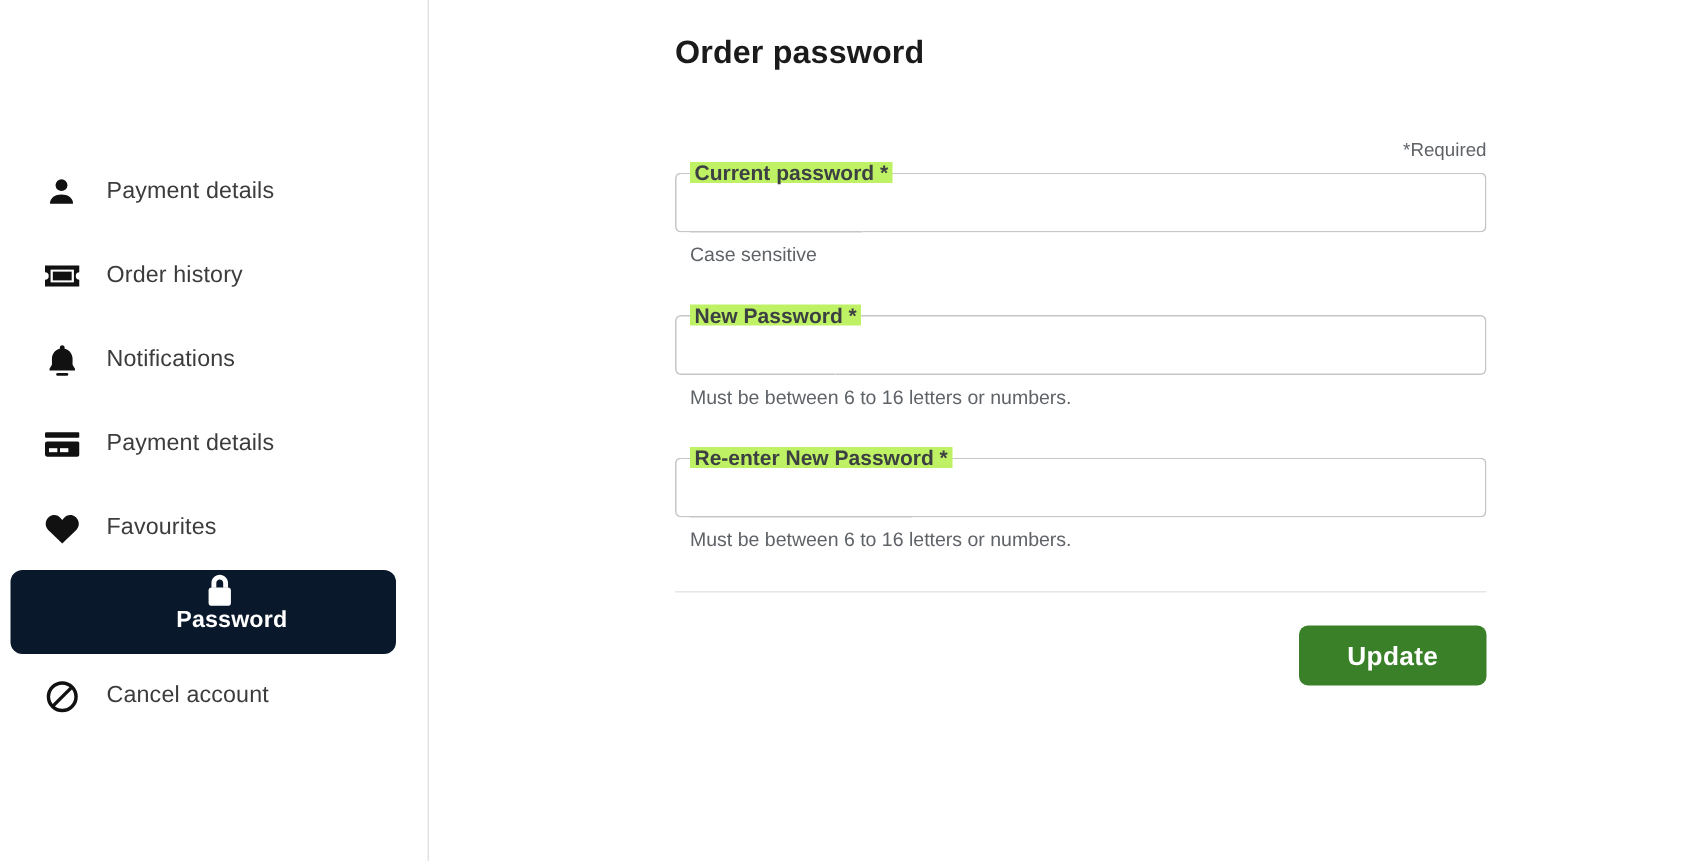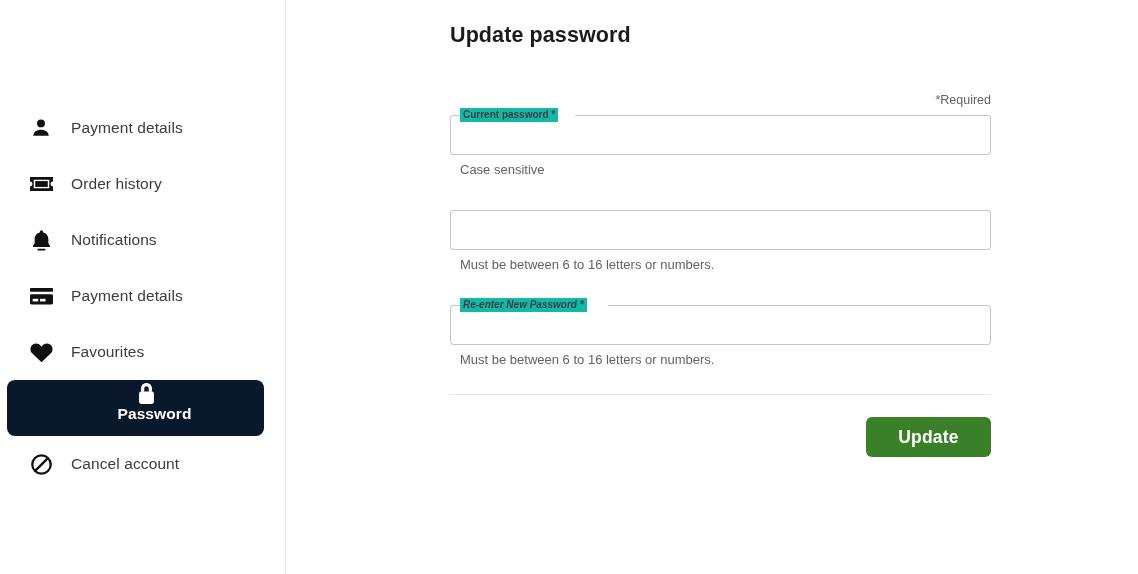--- a/index.html
+++ b/index.html
@@ -153,25 +153,25 @@
     border-top: 1px solid transparent;
     border-bottom: 1px solid #c6c6c6;
     flex: 0 0 auto;
     padding: 0 1px;
   }
   .tf-outline .ol-notch .notch-label {
     position: absolute;
     top: -8px;
     left: 0;
     white-space: nowrap;
-    font-size: 10px;
+    font-size: 14px;
     line-height: 14px;
     color: #3c4043;
     font-weight: bold;
-    background: #14b8a6;
+    background: #bef264;
     padding: 0 3px;
   }
   .tf-outline .ol-trail {
     flex: 1 1 auto;
     border: 1px solid #c6c6c6;
     border-left: none;
     border-radius: 0 4px 4px 0;
   }
 
   .field .helper {
@@ -290,21 +290,21 @@
           <line x1="5.3" y1="18.7" x2="18.7" y2="5.3"></line>
         </svg>
       </span>
       <span class="nav-label">Cancel account</span>
     </div>
 
   </nav>
 
   <main class="main">
 
-    <h1 class="page-title">Update password</h1>
+    <h1 class="page-title">Order password</h1>
 
     <div class="form-wrap">
 
       <div class="required-note">*Required</div>
 
       <div class="field">
         <div class="tf">
           <div class="tf-outline">
             <span class="ol-lead"></span>
             <span class="ol-notch" style="flex-basis: 114.828px;">
@@ -316,34 +316,37 @@
         </div>
         <div class="helper">Case sensitive</div>
       </div>
 
       <div class="spacer-a"></div>
 
       <div class="field">
         <div class="tf">
           <div class="tf-outline">
             <span class="ol-lead"></span>
+            <span class="ol-notch" style="flex-basis: 97.1406px;">
+              <span class="notch-label">New Password *</span>
+            </span>
             <span class="ol-trail"></span>
           </div>
           <input class="tf-input" type="password" placeholder="" style="">
         </div>
         <div class="helper">Must be between 6 to 16 letters or numbers.</div>
       </div>
 
       <div class="spacer-b"></div>
 
       <div class="field">
         <div class="tf">
           <div class="tf-outline">
             <span class="ol-lead"></span>
-            <span class="ol-notch" style="flex-basis: 148.266px; font-style: italic;">
+            <span class="ol-notch" style="flex-basis: 148.266px;">
               <span class="notch-label">Re-enter New Password *</span>
             </span>
             <span class="ol-trail"></span>
           </div>
           <input class="tf-input" type="password" placeholder="" style="">
         </div>
         <div class="helper">Must be between 6 to 16 letters or numbers.</div>
       </div>
 
       <div class="divider"></div>

